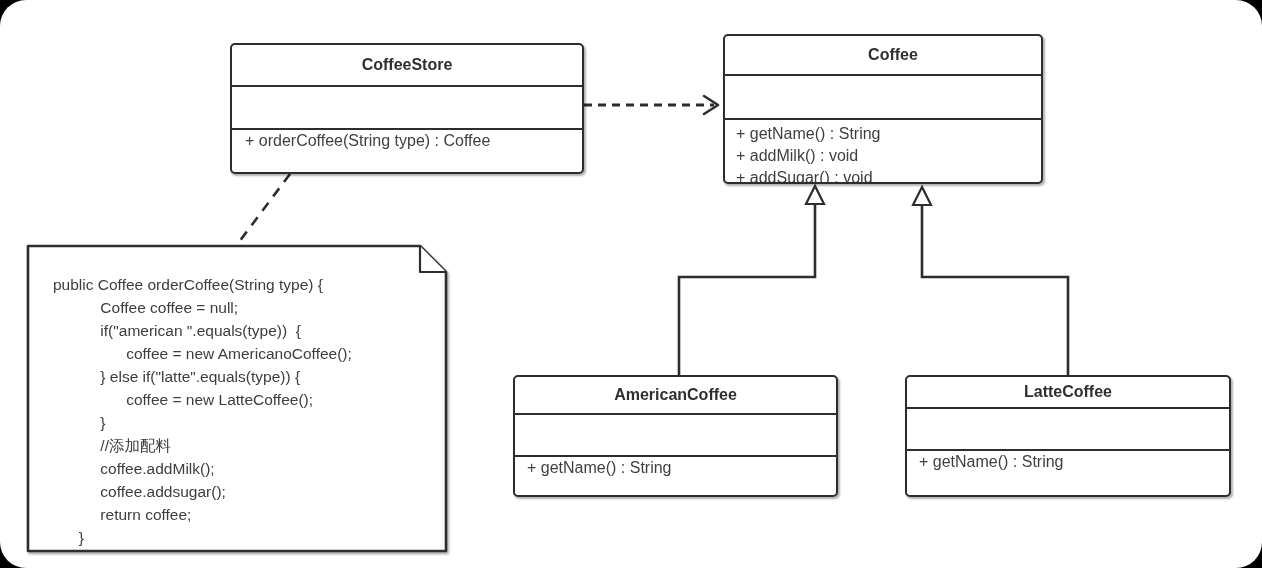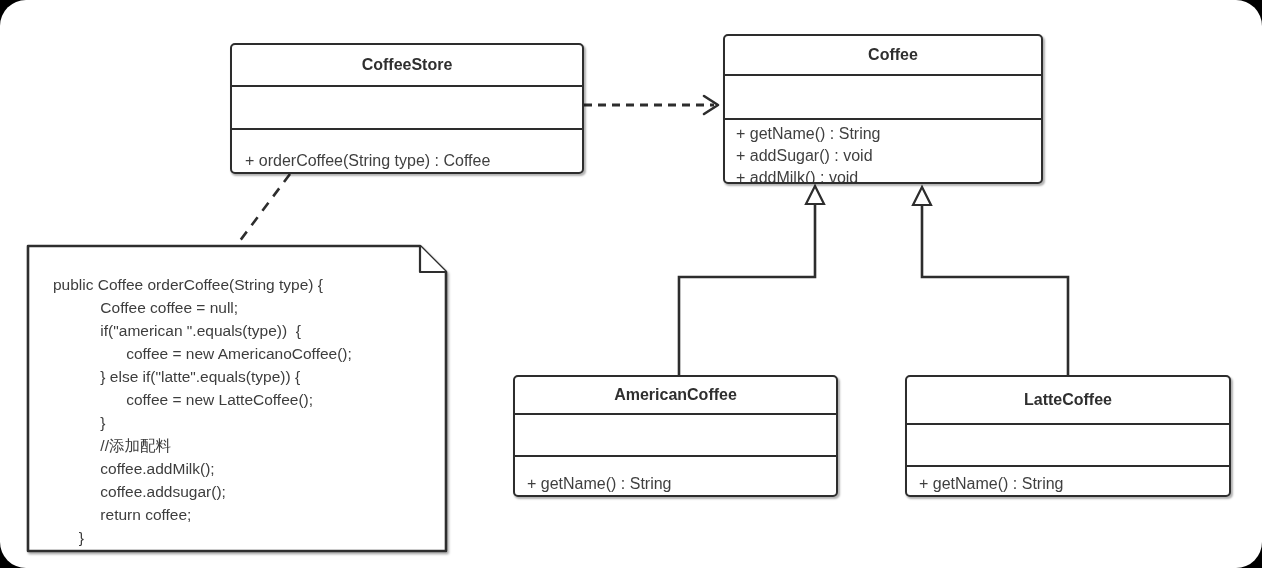--- a/index.html
+++ b/index.html
@@ -52,21 +52,21 @@
     flex: 0 0 auto;
   }
   .uml-methods {
     flex: 1 1 auto;
     box-sizing: border-box;
     font-size: 16px;
     overflow: hidden;
   }
   .uml-methods.centered {
     display: flex;
-    align-items: flex-end;
+    align-items: flex-start;
   }
   .uml-member {
     line-height: 22px;
     white-space: nowrap;
   }
   #note-code {
     position: absolute;
     z-index: 2;
     left: 28px;
     top: 246px;
@@ -124,35 +124,35 @@
     <div class="uml-methods centered" style="padding-left:13px;">
       <div class="uml-member">+ orderCoffee(String type) : Coffee</div>
     </div>
   </div>
 
   <div class="uml-class" style="left:723px; top:34px; width:320px; height:150px;">
     <div class="uml-title" style="height:40px;padding-left:20px;">Coffee</div>
     <div class="uml-attrs" style="height:44px;"></div>
     <div class="uml-methods" style="padding:3px 0 0 11px;">
       <div class="uml-member">+ getName() : String</div>
+      <div class="uml-member">+ addMilk() : void</div>
       <div class="uml-member">+ addSugar() : void</div>
-      <div class="uml-member">+ addMilk() : void</div>
     </div>
   </div>
 
   <div class="uml-class" style="left:513px; top:375px; width:325px; height:122px;">
     <div class="uml-title" style="height:38px;">AmericanCoffee</div>
     <div class="uml-attrs" style="height:42px;"></div>
     <div class="uml-methods centered" style="padding-left:12px;">
       <div class="uml-member">+ getName() : String</div>
     </div>
   </div>
 
   <div class="uml-class" style="left:905px; top:375px; width:326px; height:122px;">
-    <div class="uml-title" style="height:48px;">LatteCoffee</div>
+    <div class="uml-title" style="height:32px;">LatteCoffee</div>
     <div class="uml-attrs" style="height:42px;"></div>
     <div class="uml-methods centered" style="padding-left:12px;">
       <div class="uml-member">+ getName() : String</div>
     </div>
   </div>
 
   <pre id="note-code">public Coffee orderCoffee(String type) {
            Coffee coffee = null;
            if("american ".equals(type))  {
                  coffee = new AmericanoCoffee();

